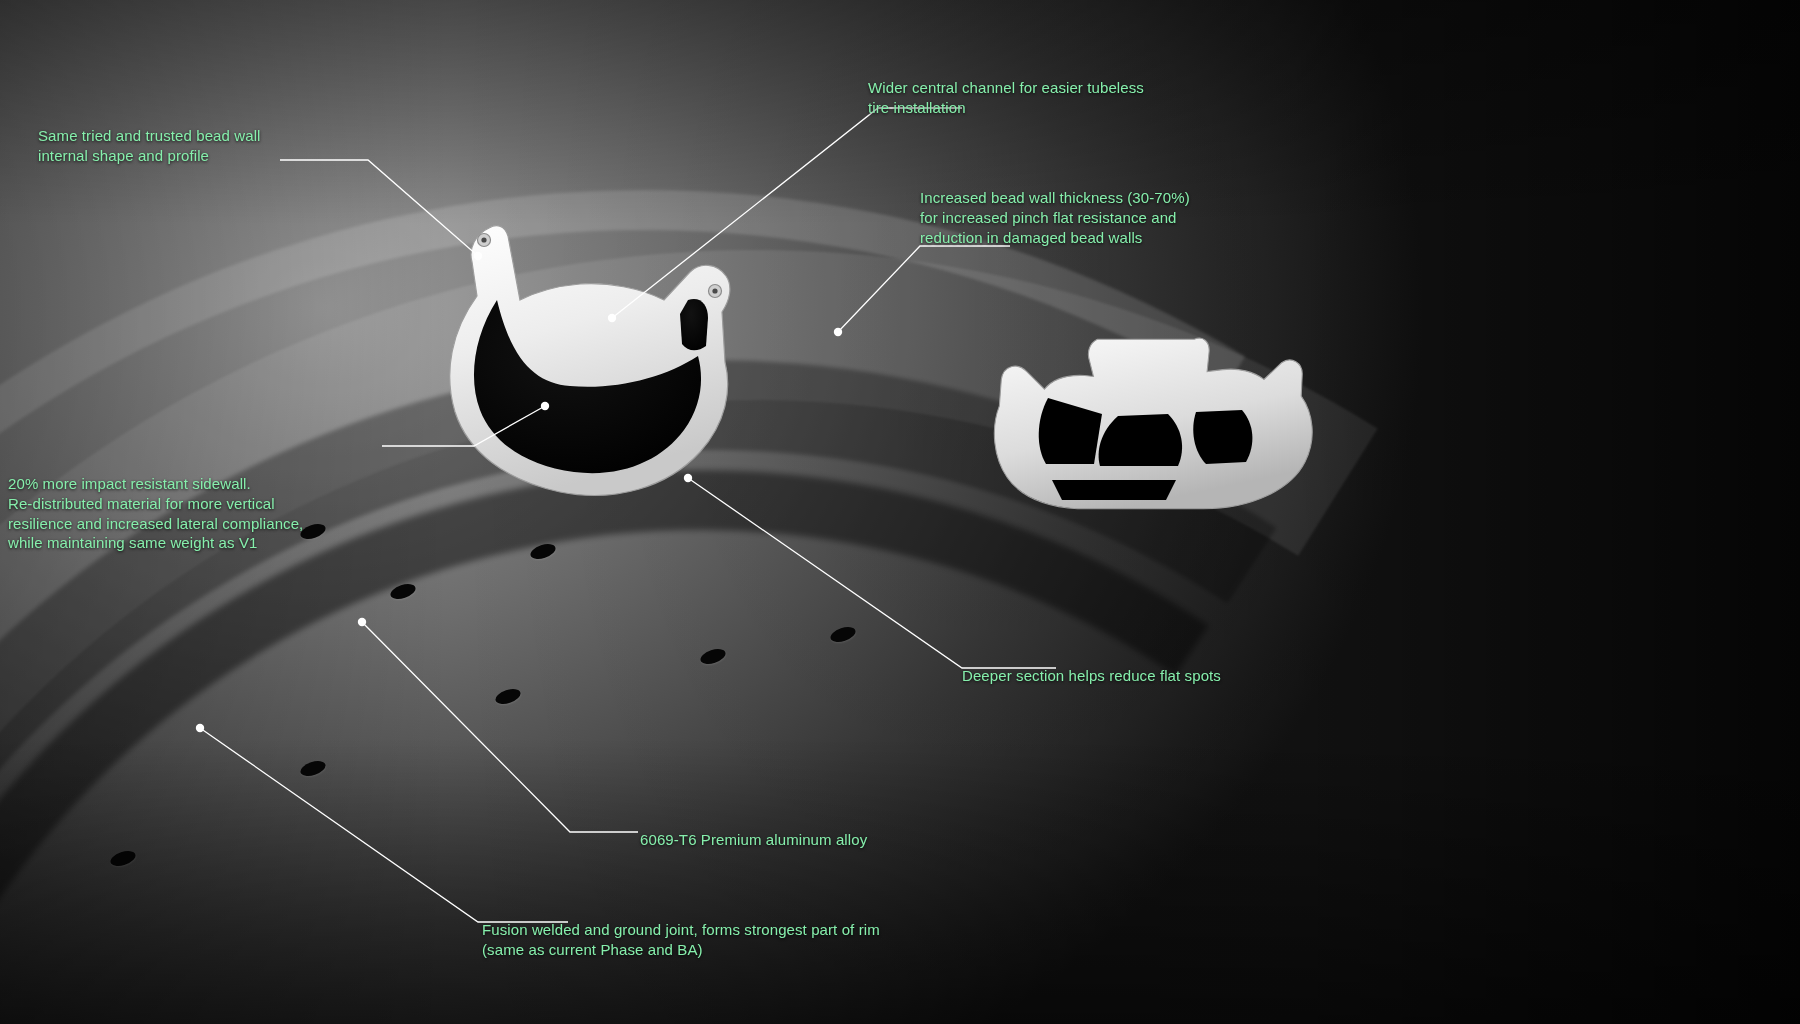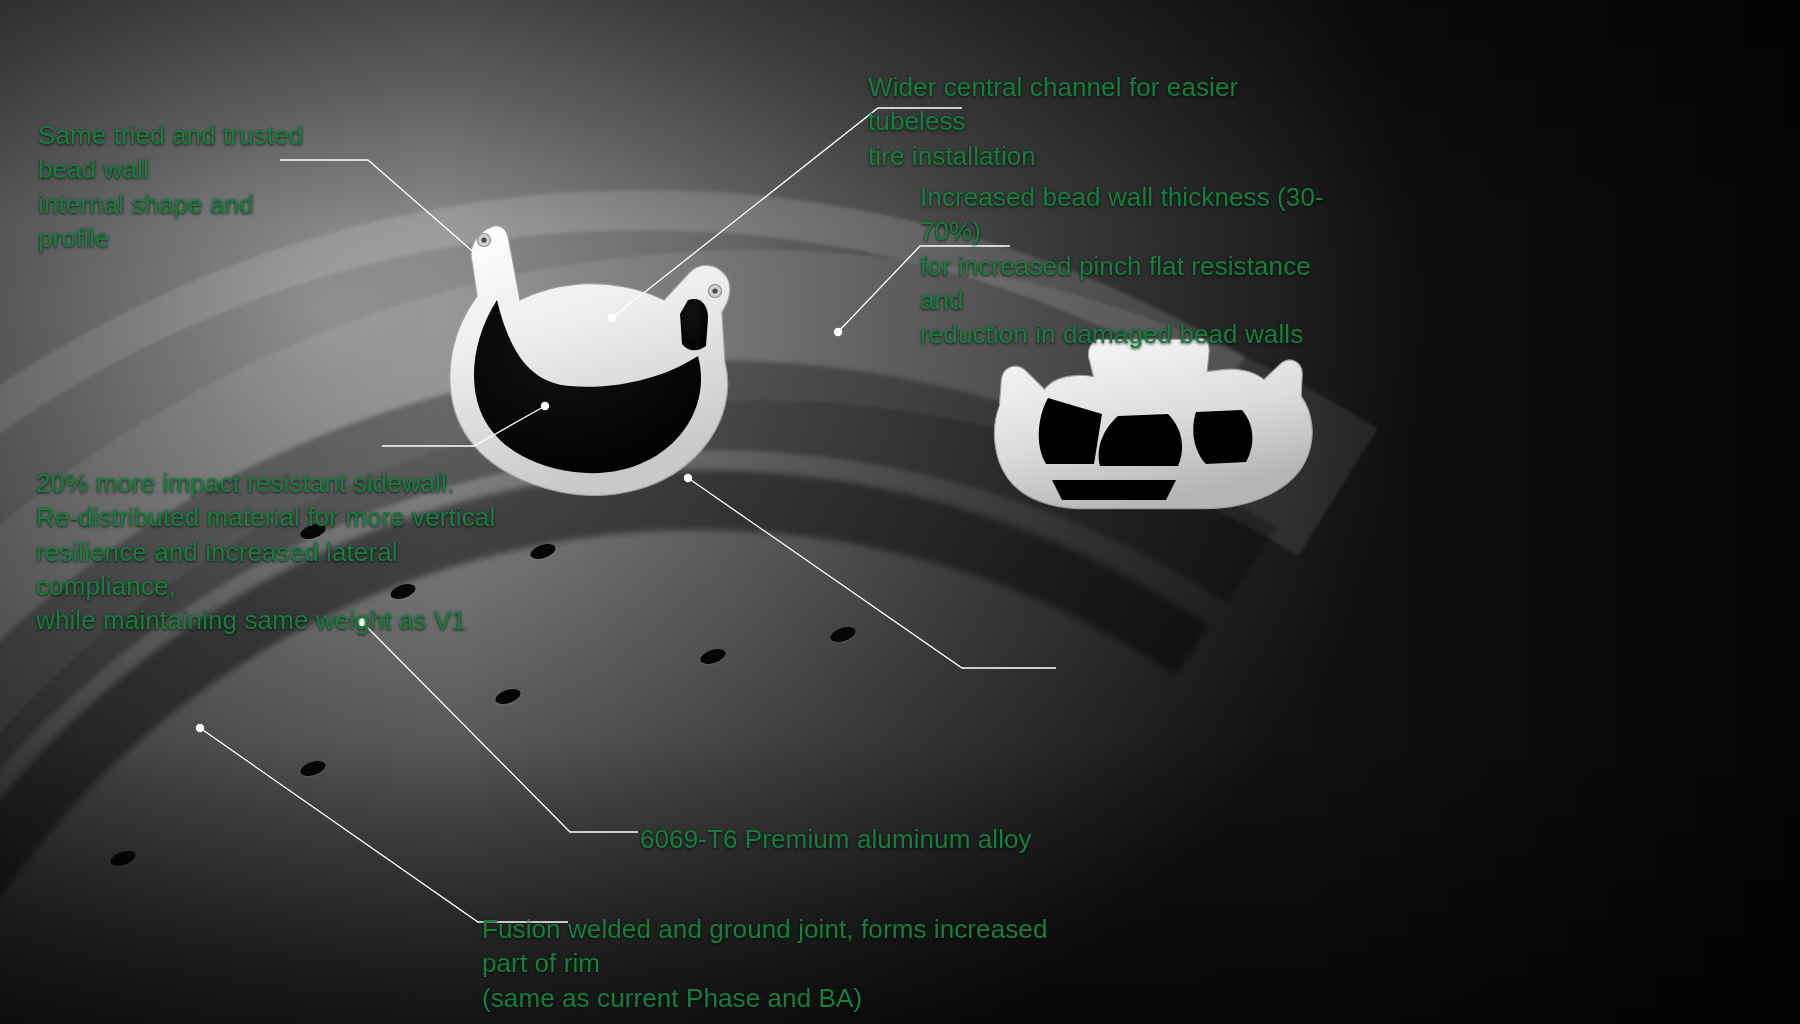--- a/index.html
+++ b/index.html
@@ -74,26 +74,27 @@
     position: absolute;
     width: 26px; height: 13px;
     background: #060606;
     border-radius: 50%;
     box-shadow: 0 1px 2px rgba(255,255,255,0.12);
     transform: rotate(-18deg);
   }
   
   .anno {
     position: absolute;
-    color: #15803d;
-    font-size: 26px;
+    color: #86efac;
+    font-size: 15px;
     line-height: 1.32;
     letter-spacing: 0.1px;
     text-shadow: 0 1px 3px rgba(0,0,0,0.85);
     white-space: pre-line;
+    margin-top: 8px;
   }
   .anno.right { text-align: left; }
   .anno.left  { text-align: left; }
   .anno.italic { font-style: italic; }
   
   #leaders {
     position: absolute;
     inset: 0;
     pointer-events: none;
   }
@@ -233,25 +234,26 @@
   <div class="anno right" style="left:38px; top:118px; width:290px;">Same tried and trusted bead wall
 internal shape and profile</div>
 
   <div class="anno left" style="left:868px; top:70px; width:430px;">Wider central channel for easier tubeless
 tire installation</div>
 
   <div class="anno left" style="left:920px; top:180px; width:410px;">Increased bead wall thickness (30-70%)
 for increased pinch flat resistance and
 reduction in damaged bead walls</div>
 
-  <div class="anno right" style="left:36px; top:466px; width:462px;">20% more impact resistant sidewall.
+  <div class="anno right" style="left:8px; top:466px; width:462px;">20% more impact resistant sidewall.
 Re-distributed material for more vertical
 resilience and increased lateral compliance,
 while maintaining same weight as V1</div>
 
+  <div class="anno left" style="left:962px; top:658px; width:440px;">Deeper section helps reduce flat spots</div>
 
   <div class="anno left" style="left:640px; top:822px; width:420px;">6069-T6 Premium aluminum alloy</div>
 
-  <div class="anno left" style="left:482px; top:912px; width:600px;">Fusion welded and ground joint, forms increased part of rim
+  <div class="anno left" style="left:482px; top:912px; width:600px;">Fusion welded and ground joint, forms strongest part of rim
 (same as current Phase and BA)</div>
 
 
 </div>
 
 </body></html>

